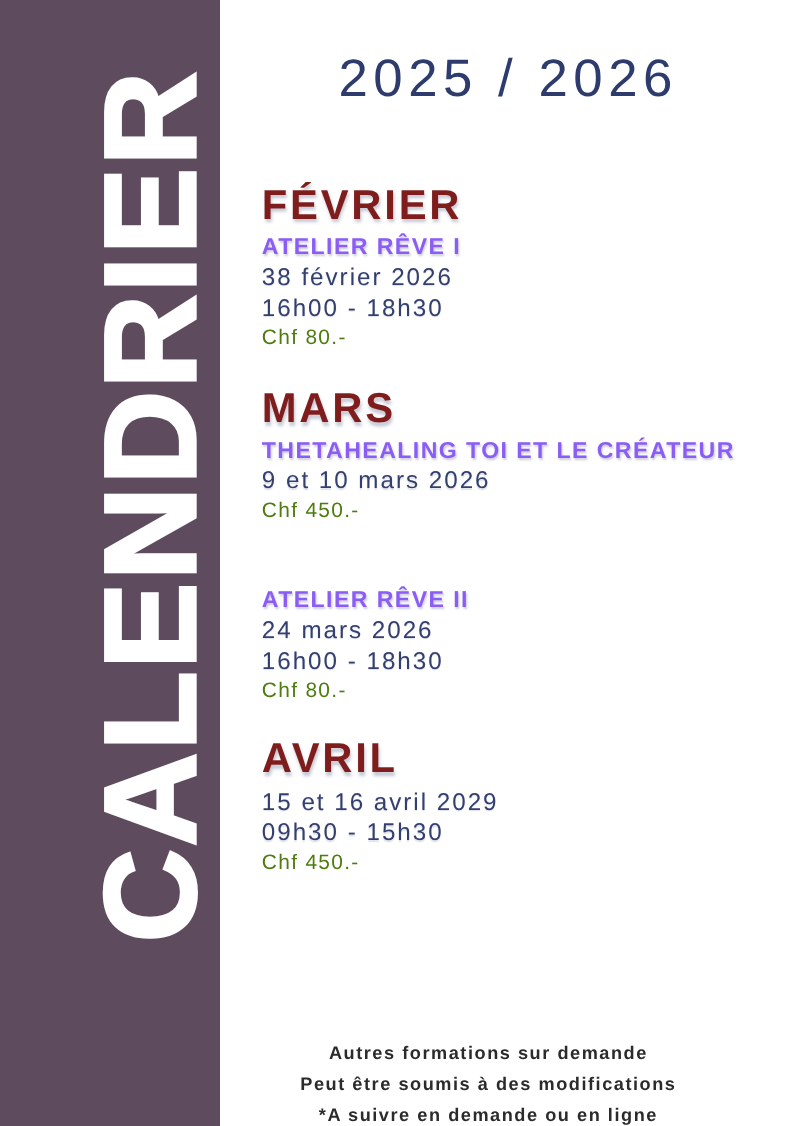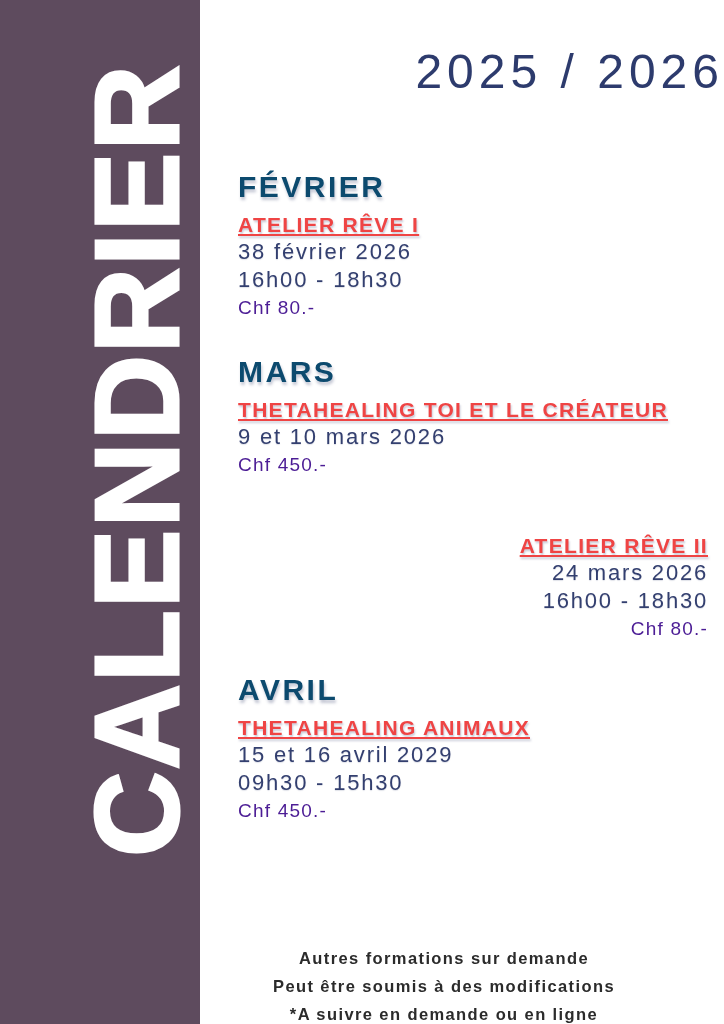--- a/index.html
+++ b/index.html
@@ -33,68 +33,67 @@
     letter-spacing: 2px;
     color: #ffffff;
     -webkit-text-stroke: 3px #ffffff;
     line-height: 1;
   }
   
   .year-title {
     position: absolute;
     left: 200px; top: 44px;
     width: 524px;
-    text-align: right;
+    text-align: center;
     font-size: 48px;
     font-weight: 300;
     letter-spacing: 5px;
     color: #2d3b6d;
   }
   
   .section {
     position: absolute;
     left: 238px;
     width: 470px;
   }
   .month-heading {
-    font-size: 30px;
+    font-size: 38px;
     line-height: 34px;
     font-weight: 800;
     letter-spacing: 2.5px;
-    color: #0c4a6e;
+    color: #7f1d1d;
     margin-bottom: 8px;
     text-shadow: 1px 3px 3px rgba(43, 53, 102, 0.28);
   }
   .event-title {
     font-size: 21px;
     line-height: 26px;
     font-weight: 700;
     letter-spacing: 1.3px;
-    color: #ef4444;
+    color: #8b5cf6;
     text-shadow: 1px 2px 2px rgba(43, 53, 102, 0.25);
-    text-decoration: underline;
   }
   .event-date, .event-time {
     font-size: 22px;
     line-height: 28px;
     font-weight: 500;
     letter-spacing: 1.8px;
     color: #333f6f;
     text-shadow: 0 1px 1px rgba(43, 53, 102, 0.15);
   }
   .event-price {
     font-size: 19px;
     line-height: 28px;
     font-weight: 400;
     letter-spacing: 1.2px;
-    color: #4c1d95;
+    color: #4d7c0f;
   }
   #sec-fevrier { top: 170px; }
   #sec-mars    { top: 355px; }
-  #sec-mars-2  { top: 533px; text-align: right; }
+  #sec-mars-2  { top: 533px; }
   #sec-avril   { top: 673px; }
   
   .footer-notes {
     position: absolute;
     left: 194px; top: 916px;
     width: 500px;
     text-align: center;
     font-size: 16.5px;
     line-height: 28px;
     font-weight: 700;
@@ -138,21 +137,20 @@
       <div class="event-title">ATELIER RÊVE II</div>
       <div class="event-date">24 mars 2026</div>
       <div class="event-time">16h00 - 18h30</div>
       <div class="event-price">Chf 80.-</div>
     </div>
   </div>
 
   <div class="section" id="sec-avril">
     <div class="month-heading">AVRIL</div>
     <div>
-      <div class="event-title">THETAHEALING ANIMAUX</div>
       <div class="event-date">15 et 16 avril 2029</div>
       <div class="event-time">09h30 - 15h30</div>
       <div class="event-price">Chf 450.-</div>
     </div>
   </div>
 
   <div class="footer-notes">
     <div>Autres formations sur demande</div>
     <div>Peut être soumis à des modifications</div>
     <div>*A suivre en demande ou en ligne</div>

